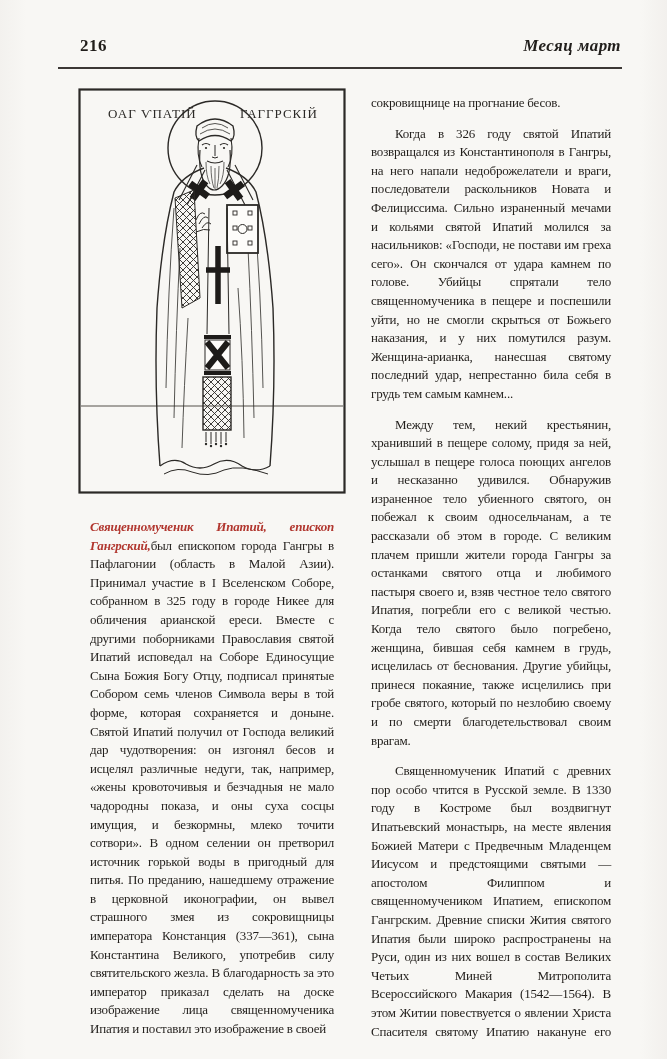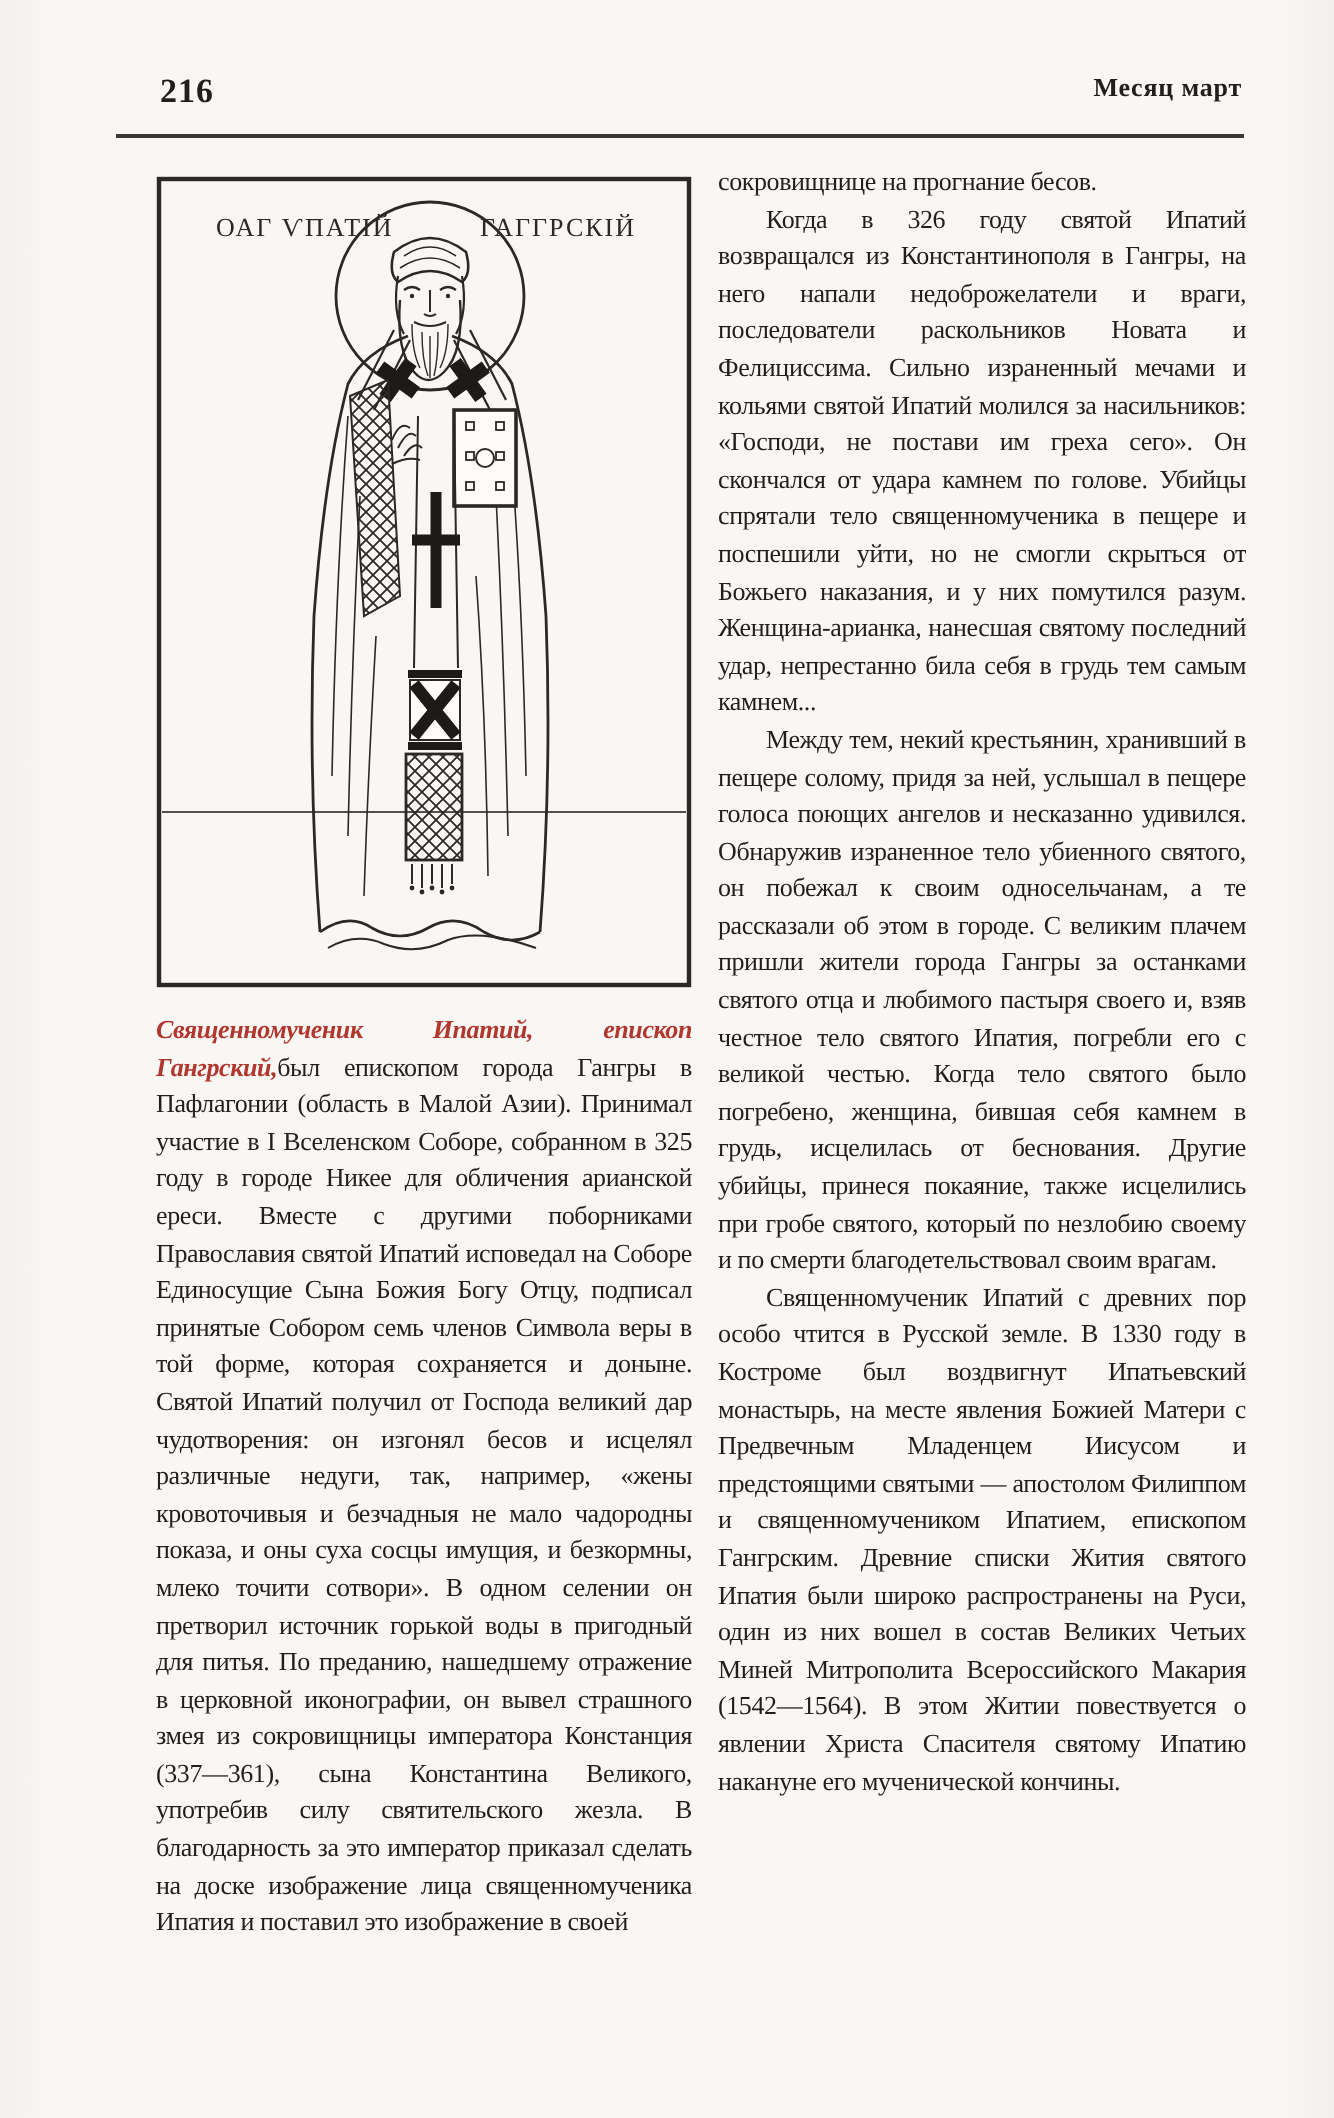--- a/index.html
+++ b/index.html
@@ -14,38 +14,38 @@
   .page {
     position: absolute; inset: 0;
     background: linear-gradient(90deg, #f3f1ee 0%, #f8f7f4 4%, #f8f7f4 96%, #f2f0ed 100%);
   }
   .page-number {
     position: absolute; left: 80px; top: 36px;
     font-size: 17px; font-weight: bold; letter-spacing: 0.5px;
   }
   .header-right {
     position: absolute; right: 46px; top: 36px;
-    font-size: 13px; font-weight: bold; letter-spacing: 0.4px;
+    font-size: 17px; font-weight: bold; font-style: italic; letter-spacing: 0.4px;
   }
   .header-rule {
     position: absolute; left: 58px; top: 67px;
     width: 564px; height: 2px; background: #3c3835;
   }
   .icon-figure {
     position: absolute; left: 78px; top: 88px;
     width: 268px; height: 406px;
   }
   .col {
     position: absolute;
     font-size: 13px; line-height: 18.6px;
     letter-spacing: -0.2px;
     text-align: justify;
     hyphens: auto; -webkit-hyphens: auto;
   }
-  .col p { margin: 0; }
+  .col p { margin: 12px; }
   .col p.indent { text-indent: 24px; }
   .left-col  { left: 78px;  top: 506px; width: 268px; }
   .right-col { left: 359px; top: 82px;  width: 264px; height: 958px; overflow: hidden; }
   .runin-heading {
     color: #b1362e;
     font-weight: bold;
     font-style: italic;
   }
   svg text {
     font-family: "Liberation Serif", serif;

